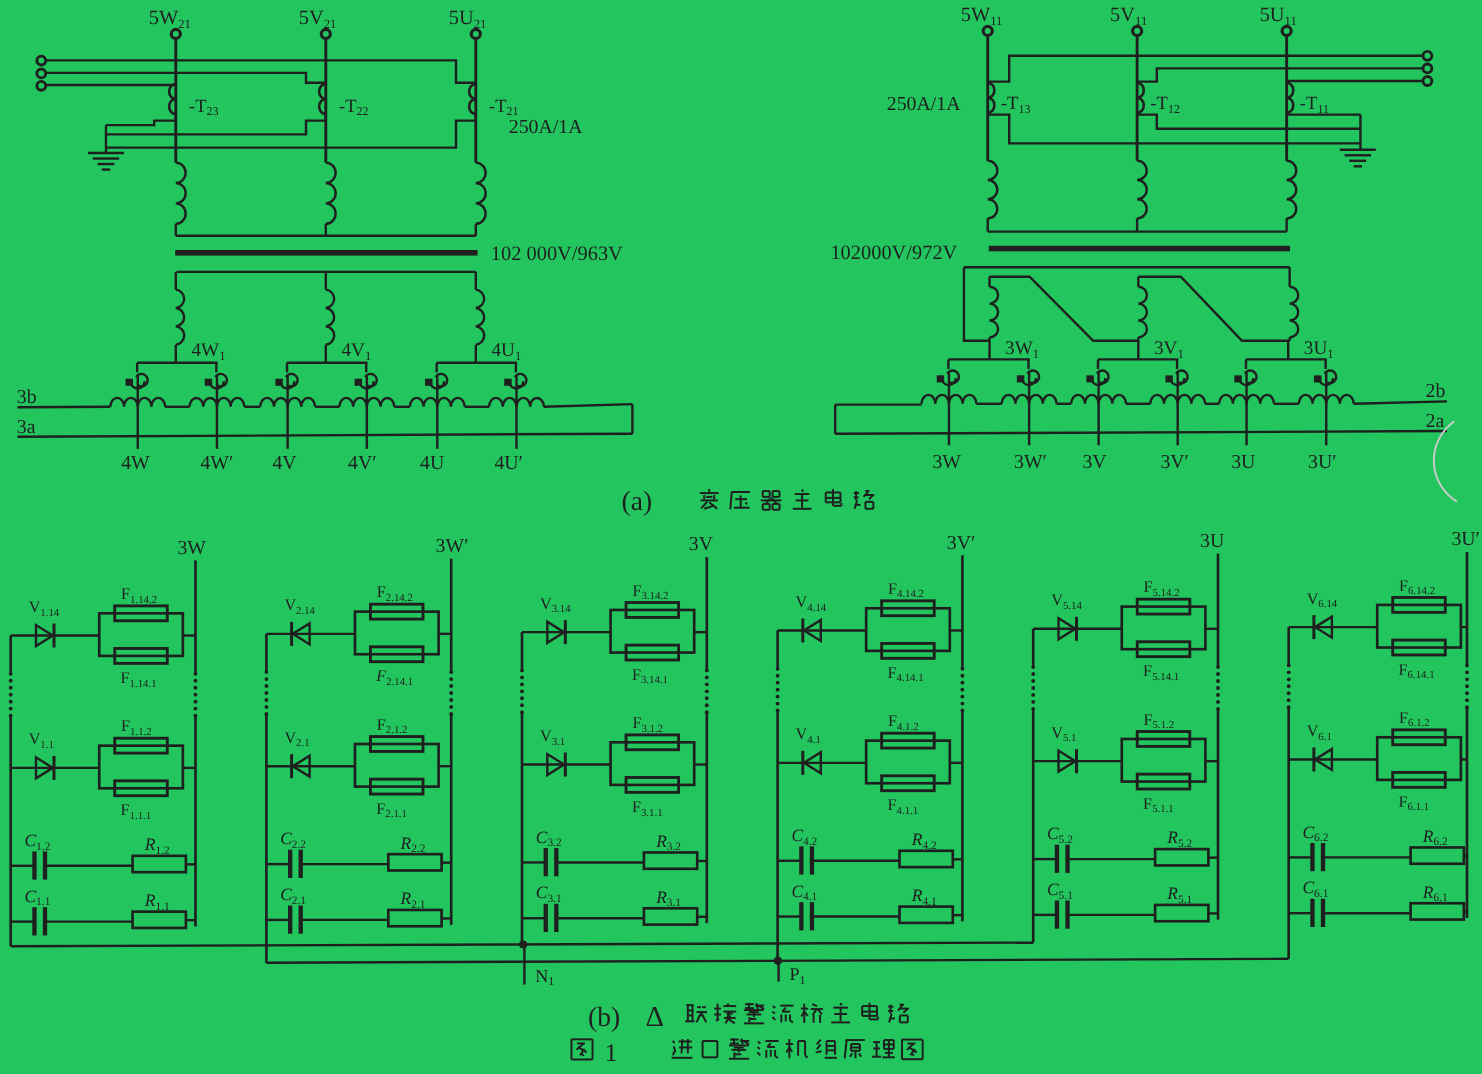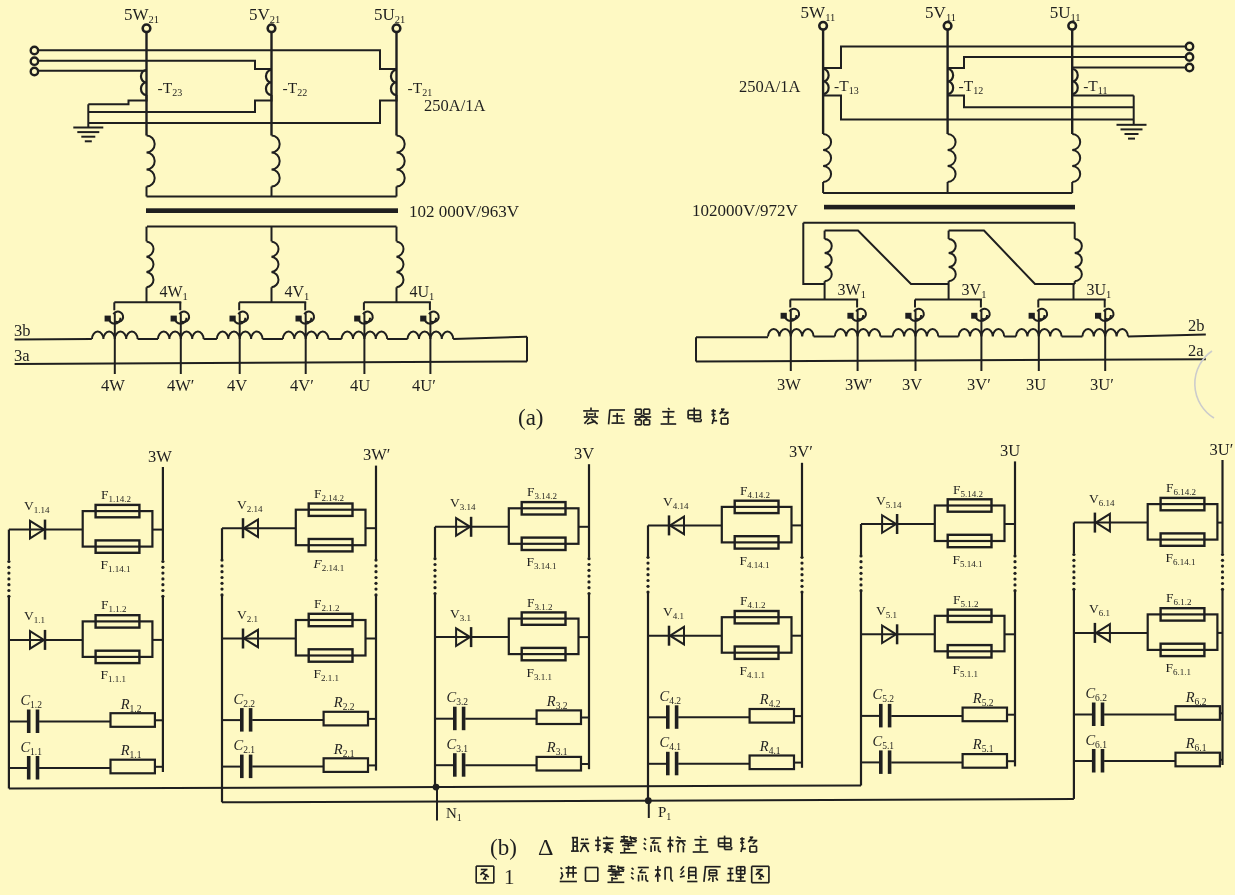--- a/index.html
+++ b/index.html
@@ -1,14 +1,14 @@
 <!DOCTYPE html>
 <html><head><meta charset="utf-8"><style>
 html,body{margin:0;padding:0;background:#fbfbfa;}
-#page{width:1235px;height:895px;position:relative;background:#fef9c3;overflow:hidden;}
+#page{width:1235px;height:895px;position:relative;background:#22c55e;overflow:hidden;}
 </style></head><body>
 <div id="page">
 <svg width="1235" height="895" viewBox="0 0 1235 895">
 <g>
 
 <g>
           <text x="124.0" y="20.0" style="font-family:&quot;Liberation Serif&quot;,serif;font-size:17px;" fill="#1f1f1f">5W<tspan dy="3" style="font-size:10.5px;font-style:normal">21</tspan></text>
           <circle cx="146.5" cy="28.3" r="3.8" fill="none" stroke="#1f1f1f" stroke-width="2.6"></circle>
         </g>
 

